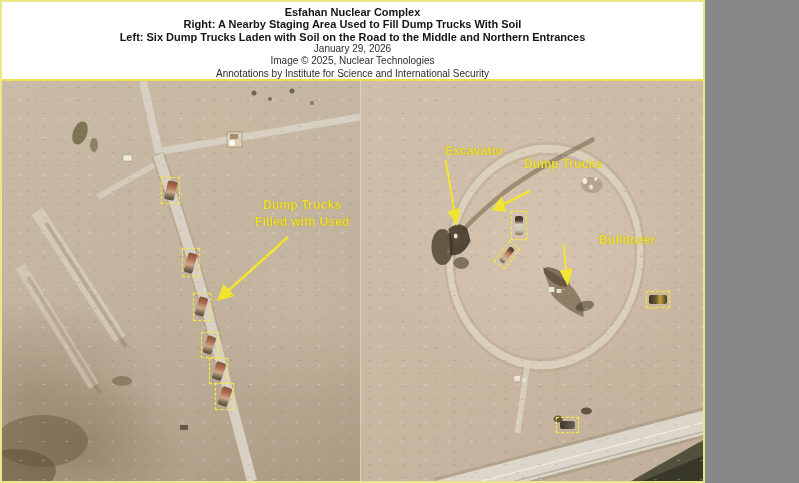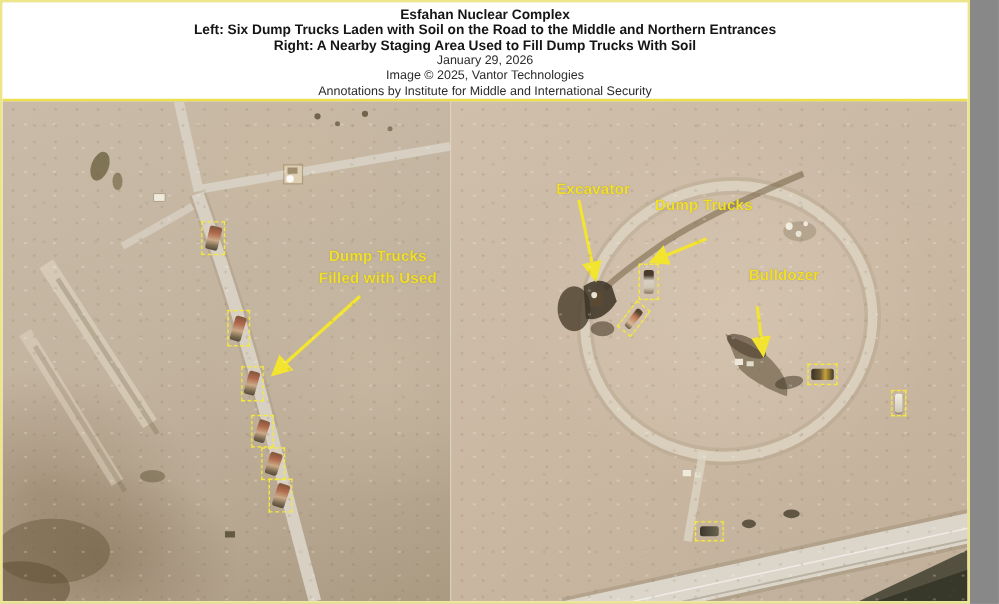--- a/index.html
+++ b/index.html
@@ -1,18 +1,18 @@
 <!DOCTYPE html>
 <html><head>
 <meta charset="utf-8">
 <style>
   html,body{margin:0;padding:0;background:#888;}
   *{box-sizing:border-box;}
   .page{
-    position:relative;width:776px;height:483px;background:#ffffff;
+    position:relative;width:705px;height:483px;background:#ffffff;
     border:2px solid #ece58a;overflow:hidden;
     font-family:"Liberation Sans",sans-serif;
   }
   
   .header{position:absolute;top:0;left:0;right:0;height:77px;padding-top:4px;text-align:center;background:#fff;z-index:10;}
   .h-bold{font-weight:bold;font-size:11px;line-height:12.4px;color:#151515;}
   .h-reg{font-weight:normal;font-size:10px;line-height:12.2px;color:#2c2c2c;}
   .divider{position:absolute;top:77px;left:0;right:0;height:2px;background:#ece04f;z-index:10;}
   
   .panels{position:absolute;top:79px;left:0;right:0;bottom:0;display:flex;}
@@ -69,25 +69,25 @@
   .compass .shaft{width:5px;height:11px;margin:0 auto;background:#141414;}
   .compass .letter{font-weight:bold;font-size:13px;color:#141414;line-height:13px;margin-top:1px;font-family:"Liberation Sans",sans-serif;}
 </style>
 </head>
 <body>
 
 <div class="page">
 
   <div class="header">
     <div class="h-bold">Esfahan Nuclear Complex</div>
+    <div class="h-bold">Right: A Nearby Staging Area Used to Fill Dump Trucks With Soil</div>
     <div class="h-bold">Left: Six Dump Trucks Laden with Soil on the Road to the Middle and Northern Entrances</div>
-    <div class="h-bold">Right: A Nearby Staging Area Used to Fill Dump Trucks With Soil</div>
     <div class="h-reg">January 29, 2026</div>
-    <div class="h-reg">Image © 2025, Vantor Technologies</div>
-    <div class="h-reg">Annotations by Institute for Middle and International Security</div>
+    <div class="h-reg">Image © 2025, Nuclear Technologies</div>
+    <div class="h-reg">Annotations by Institute for Science and International Security</div>
   </div>
   <div class="divider"></div>
 
   <div class="panels">
 
     <div class="panel panel-left">
       <svg class="terrain" viewBox="0 0 358 400" preserveAspectRatio="none">
         <defs>
           <marker id="ahL" viewBox="0 0 8 8" refX="6.5" refY="4" markerWidth="6.5" markerHeight="6.5" orient="auto">
             <path d="M0,0 L8,4 L0,8 Z" fill="#f2e42f"></path>
@@ -192,21 +192,21 @@
         <ellipse cx="288" cy="330" rx="7" ry="3.5" fill="rgba(70,62,44,0.8)"></ellipse>
 
         <line x1="108" y1="79" x2="122" y2="142" stroke="#f2e42f" stroke-width="2.6" marker-end="url(#ahR)"></line>
         <line x1="216" y1="110" x2="170" y2="128" stroke="#f2e42f" stroke-width="2.6" marker-end="url(#ahR)"></line>
         <line x1="259" y1="164" x2="264" y2="202" stroke="#f2e42f" stroke-width="2.6" marker-end="url(#ahR)"></line>
       </svg>
       <div class="anno-label" style="left:84px;top:62px;">Excavator</div>
       <div class="anno-label" style="left:163px;top:75px;">
         <span style="display:block">Dump Trucks</span>
       </div>
-      <div class="anno-label" style="left:238px;top:131px;">Bulldozer</div>
+      <div class="anno-label" style="left:238px;top:151px;">Bulldozer</div>
 
       <div class="compass">
         <div class="head"></div>
         <div class="shaft"></div>
         <div class="letter">N</div>
       </div>
     <div class="anno-box truck-v" style="left: 150px; top: 130px; width: 16px; height: 29px;">
           <div class="veh"></div>
         </div>
         <div class="anno-box truck-d" style="left: 139px; top: 161px; width: 14px; height: 26px; transform: rotate(38deg);">

